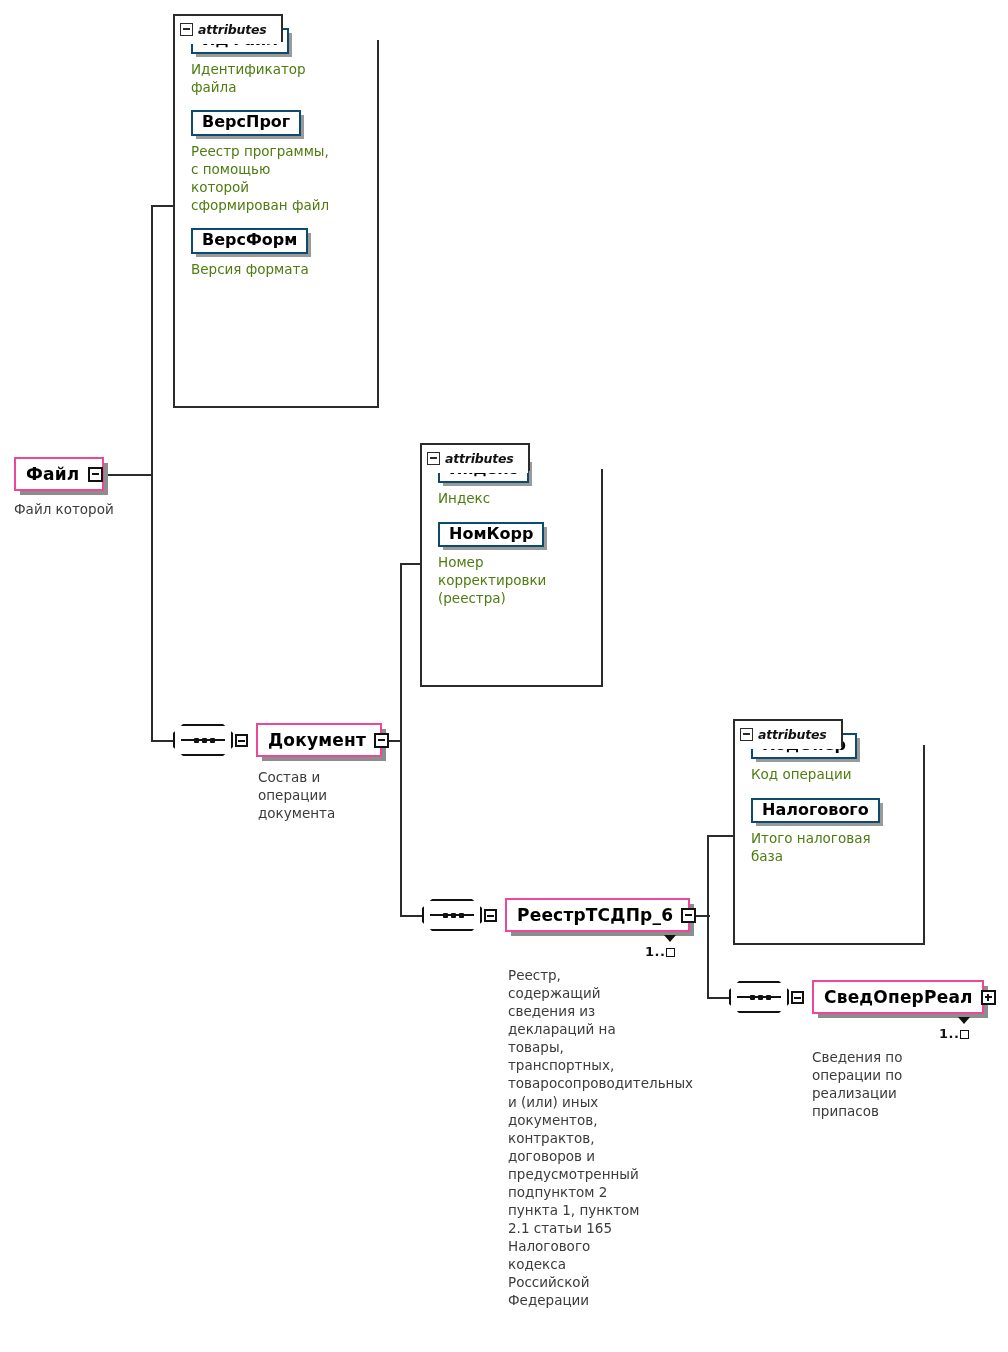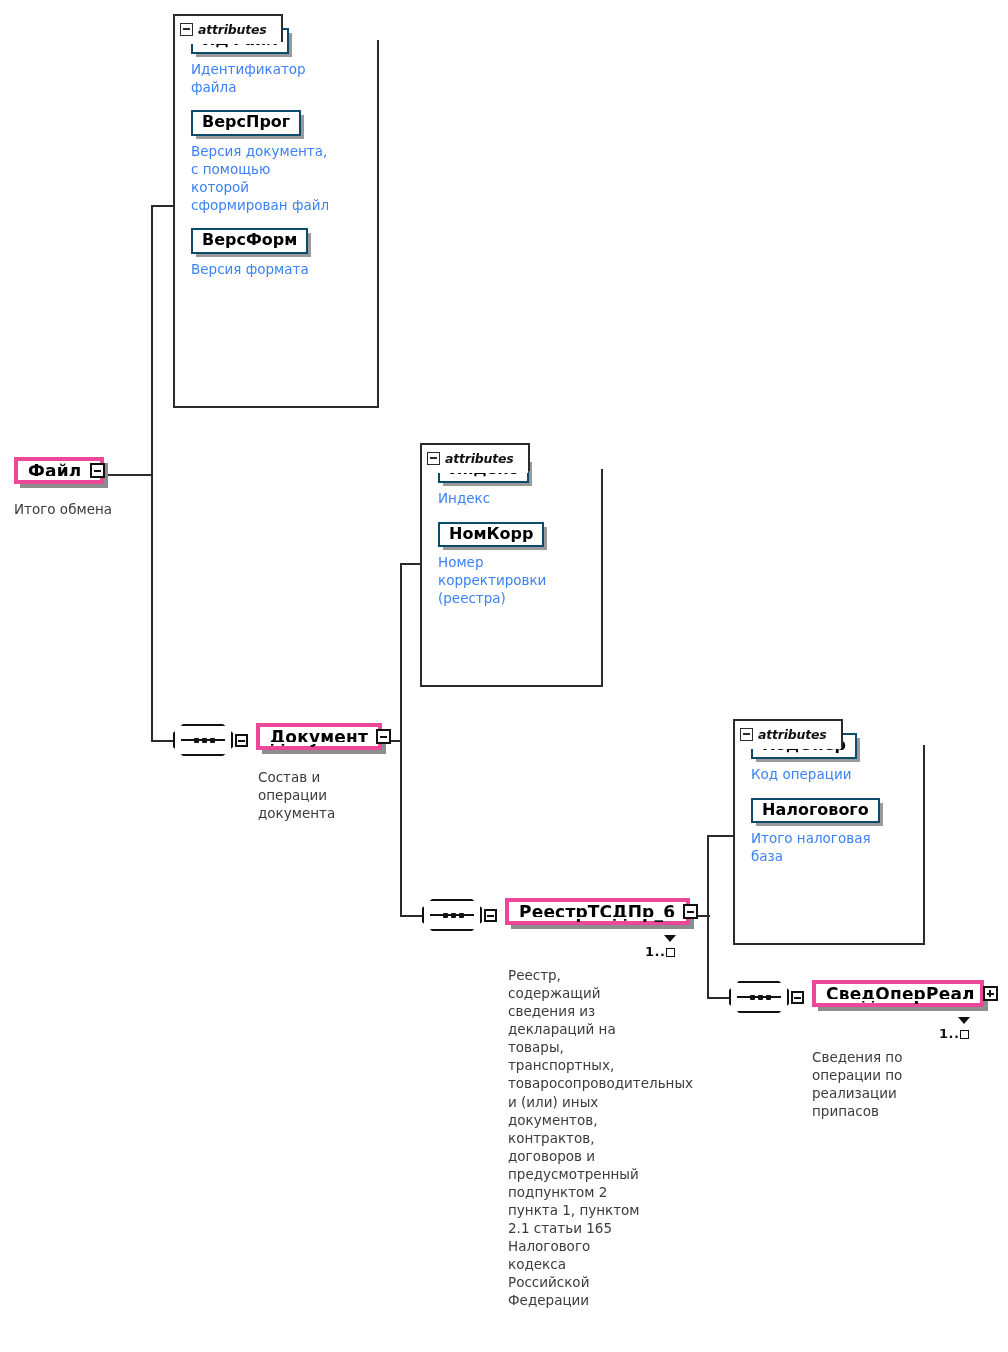--- a/index.html
+++ b/index.html
@@ -117,41 +117,41 @@
     font-weight: bold;
     font-size: 16px;
     line-height: 1.05;
     color: #000;
     box-shadow: 4px 4px 0 -1px #9a9a9a;
     margin-bottom: 4px;
   }
   .attr-desc {
     font-size: 13.5px;
     line-height: 1.32;
-    color: #3b82f6;
+    color: #4d7c0f;
     margin: 3px 0 14px 0;
     max-width: 100%;
   }
   .attr-desc.last { margin-bottom: 2px; }
 
   
   .node {
     position: absolute;
     display: flex;
     align-items: stretch;
     box-sizing: border-box;
   }
   .node-box {
     position: relative;
-    border: 4px solid #ec4899;
+    border: 2px solid #ec4899;
     background: #ffffff;
     box-sizing: border-box;
     display: flex;
     align-items: center;
-    height: 27px;
+    height: 34px;
     padding: 0 4px 0 10px;
     box-shadow: 5px 5px 0 -1px #8d8d8d;
   }
   .node-box .node-inner-line {
     position: absolute;
     left: 2px;
     right: 2px;
     bottom: 2px;
     height: 2px;
     background: #ffffff;
@@ -333,39 +333,39 @@
     </div>
     <div class="attr-tabfill" style="width:106px;"></div>
     <div class="attr-body"></div>
     <div class="attr-content">
       <div class="attr-item">
         <span class="chip">ИдФайл</span>
         <div class="attr-desc" style="max-width:155px;">Идентификатор файла</div>
       </div>
       <div class="attr-item">
         <span class="chip">ВерсПрог</span>
-        <div class="attr-desc" style="max-width:140px;">Версия документа, с помощью которой сформирован файл</div>
+        <div class="attr-desc" style="max-width:140px;">Реестр программы, с помощью которой сформирован файл</div>
       </div>
       <div class="attr-item">
         <span class="chip">ВерсФорм</span>
         <div class="attr-desc last" style="max-width:175px;">Версия формата</div>
       </div>
     </div>
   </div>
 
   <div class="node" style="left:14px; top:457px;">
     <div class="node-box" style="width:90px;">
       <span class="node-label">Файл</span>
       <span class="node-toggle-holder">
         <span class="node-toggle"></span>
       </span>
       <div class="node-inner-line"></div>
     </div>
   </div>
-  <div class="node-desc" style="left:14px; top:500px; width:170px;">Итого обмена</div>
+  <div class="node-desc" style="left:14px; top:500px; width:170px;">Файл которой</div>
 
   <div class="attr-box" style="left:420px; top:443px; width:183px; height:244px;">
     <div class="attr-tab" style="width:110px;">
       <span class="toggle"></span>
       <span class="attr-tab-label">attributes</span>
     </div>
     <div class="attr-tabfill" style="width:106px;"></div>
     <div class="attr-body"></div>
     <div class="attr-content">
       <div class="attr-item">

